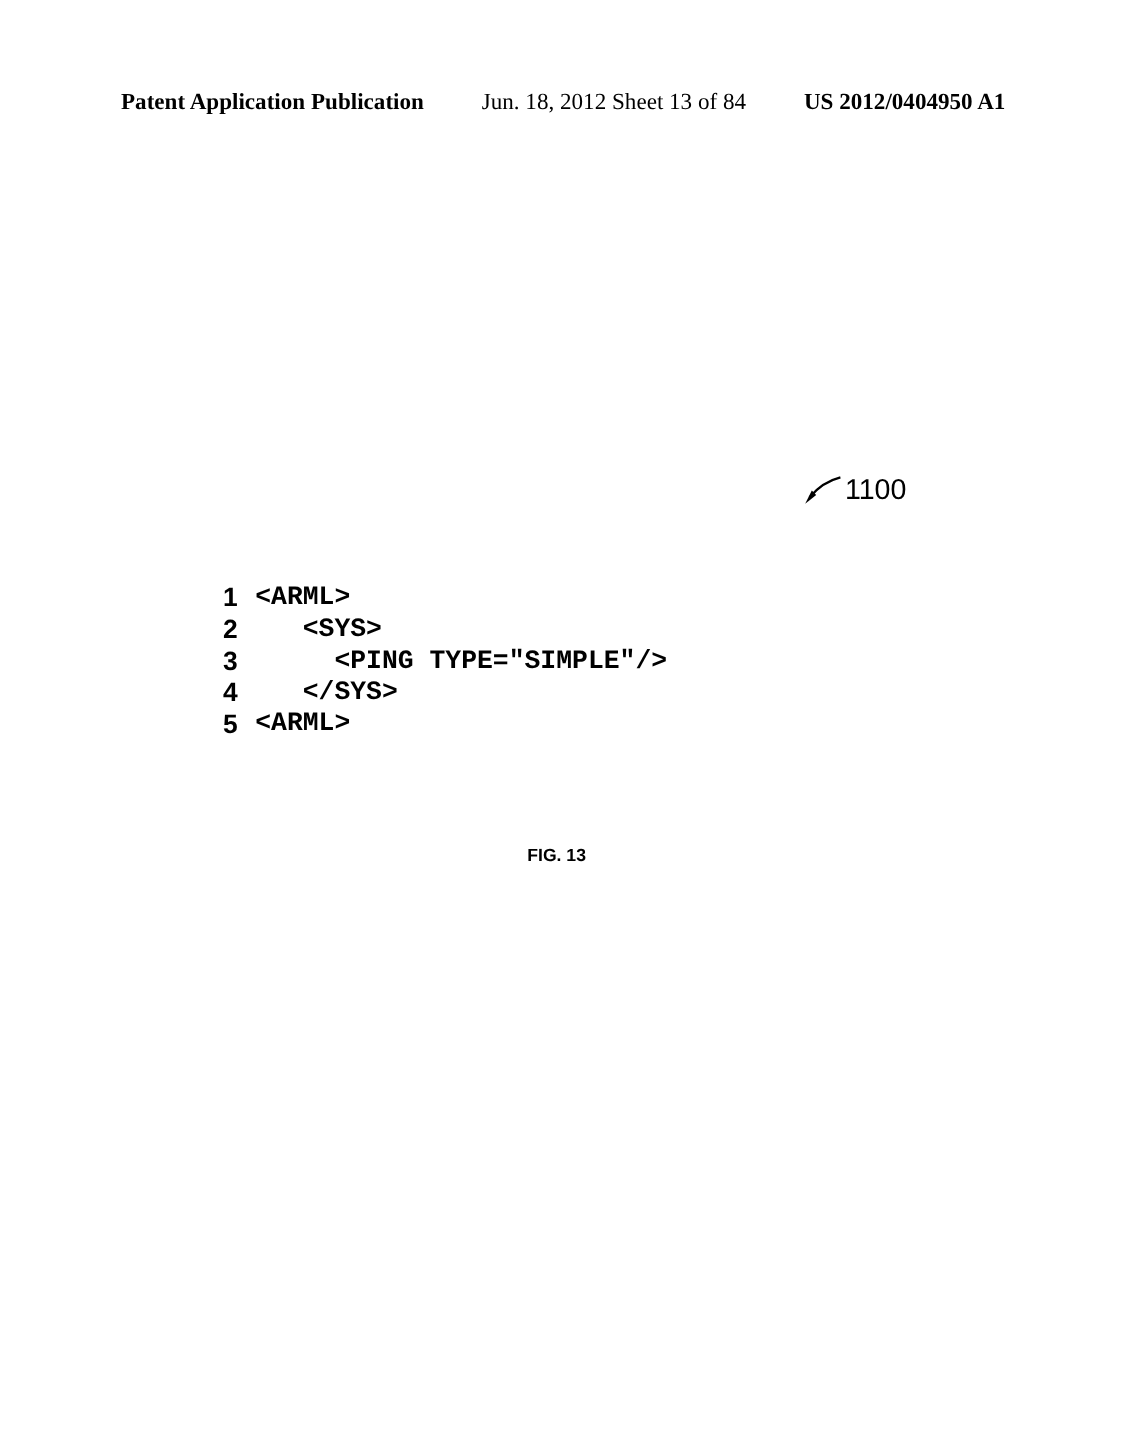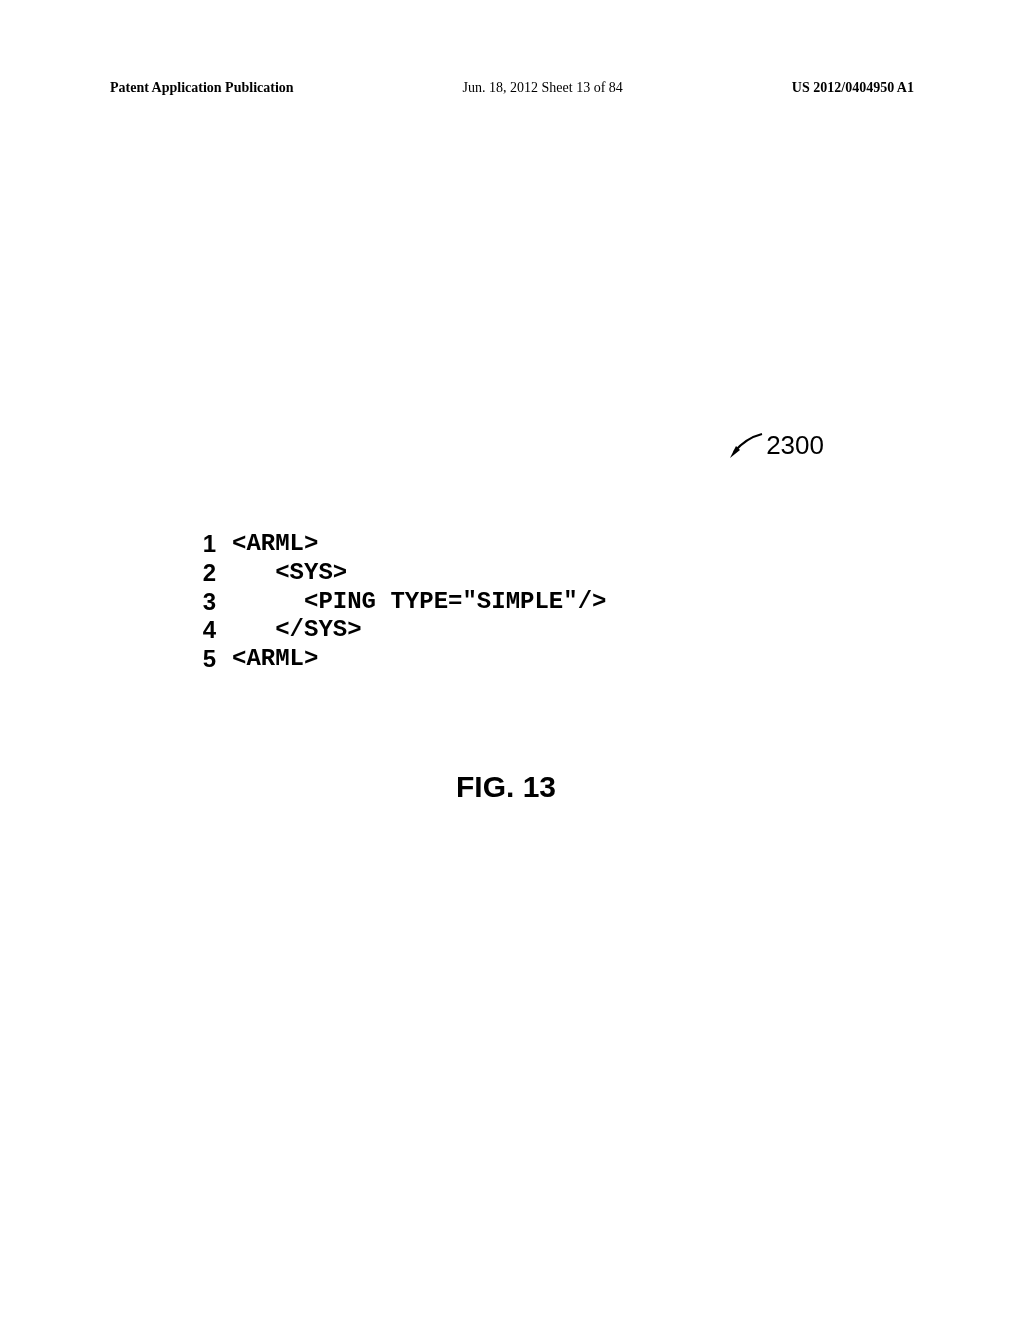--- a/index.html
+++ b/index.html
@@ -16,21 +16,21 @@
     }
     .header {
       position: absolute;
       top: 80px;
       left: 0;
       right: 0;
       padding: 0 110px;
       display: flex;
       justify-content: space-between;
       align-items: baseline;
-      font-size: 14px;
+      font-size: 21px;
     }
     .header-left {
       font-weight: bold;
     }
     .header-center {
     }
     .header-right {
       font-weight: bold;
     }
     .figure-ref-container {
@@ -74,40 +74,40 @@
       font-weight: bold;
     }
     .figure-caption {
       position: absolute;
       top: 770px;
       left: 0;
       right: 12px;
       text-align: center;
       font-family: Arial, Helvetica, sans-serif;
       font-weight: bold;
-      font-size: 30px;
+      font-size: 16px;
     }
   </style>
 </head>
 <body>
 
 <div class="header">
   <span class="header-left">Patent Application Publication</span>
   <span class="header-center">Jun. 18, 2012  Sheet 13 of 84</span>
   <span class="header-right">US 2012/0404950 A1</span>
 </div>
 
 <div class="figure-ref-container">
   <span class="arrow-curve">
     <svg viewBox="0 0 36 28" width="36" height="28">
       <path d="M 34 2 Q 18 6 6 20" stroke="#000" stroke-width="2.2" fill="none"></path>
       <polygon points="2,26 12,18 8,14" fill="#000"></polygon>
     </svg>
   </span>
-  <span class="figure-ref-label">2300</span>
+  <span class="figure-ref-label">1100</span>
 </div>
 
 <div class="code-block">
   <div class="code-line">
     <span class="line-number">1</span>
     <span class="line-content">&lt;ARML&gt;</span>
   </div>
   <div class="code-line">
     <span class="line-number">2</span>
     <span class="line-content">   &lt;SYS&gt;</span>

